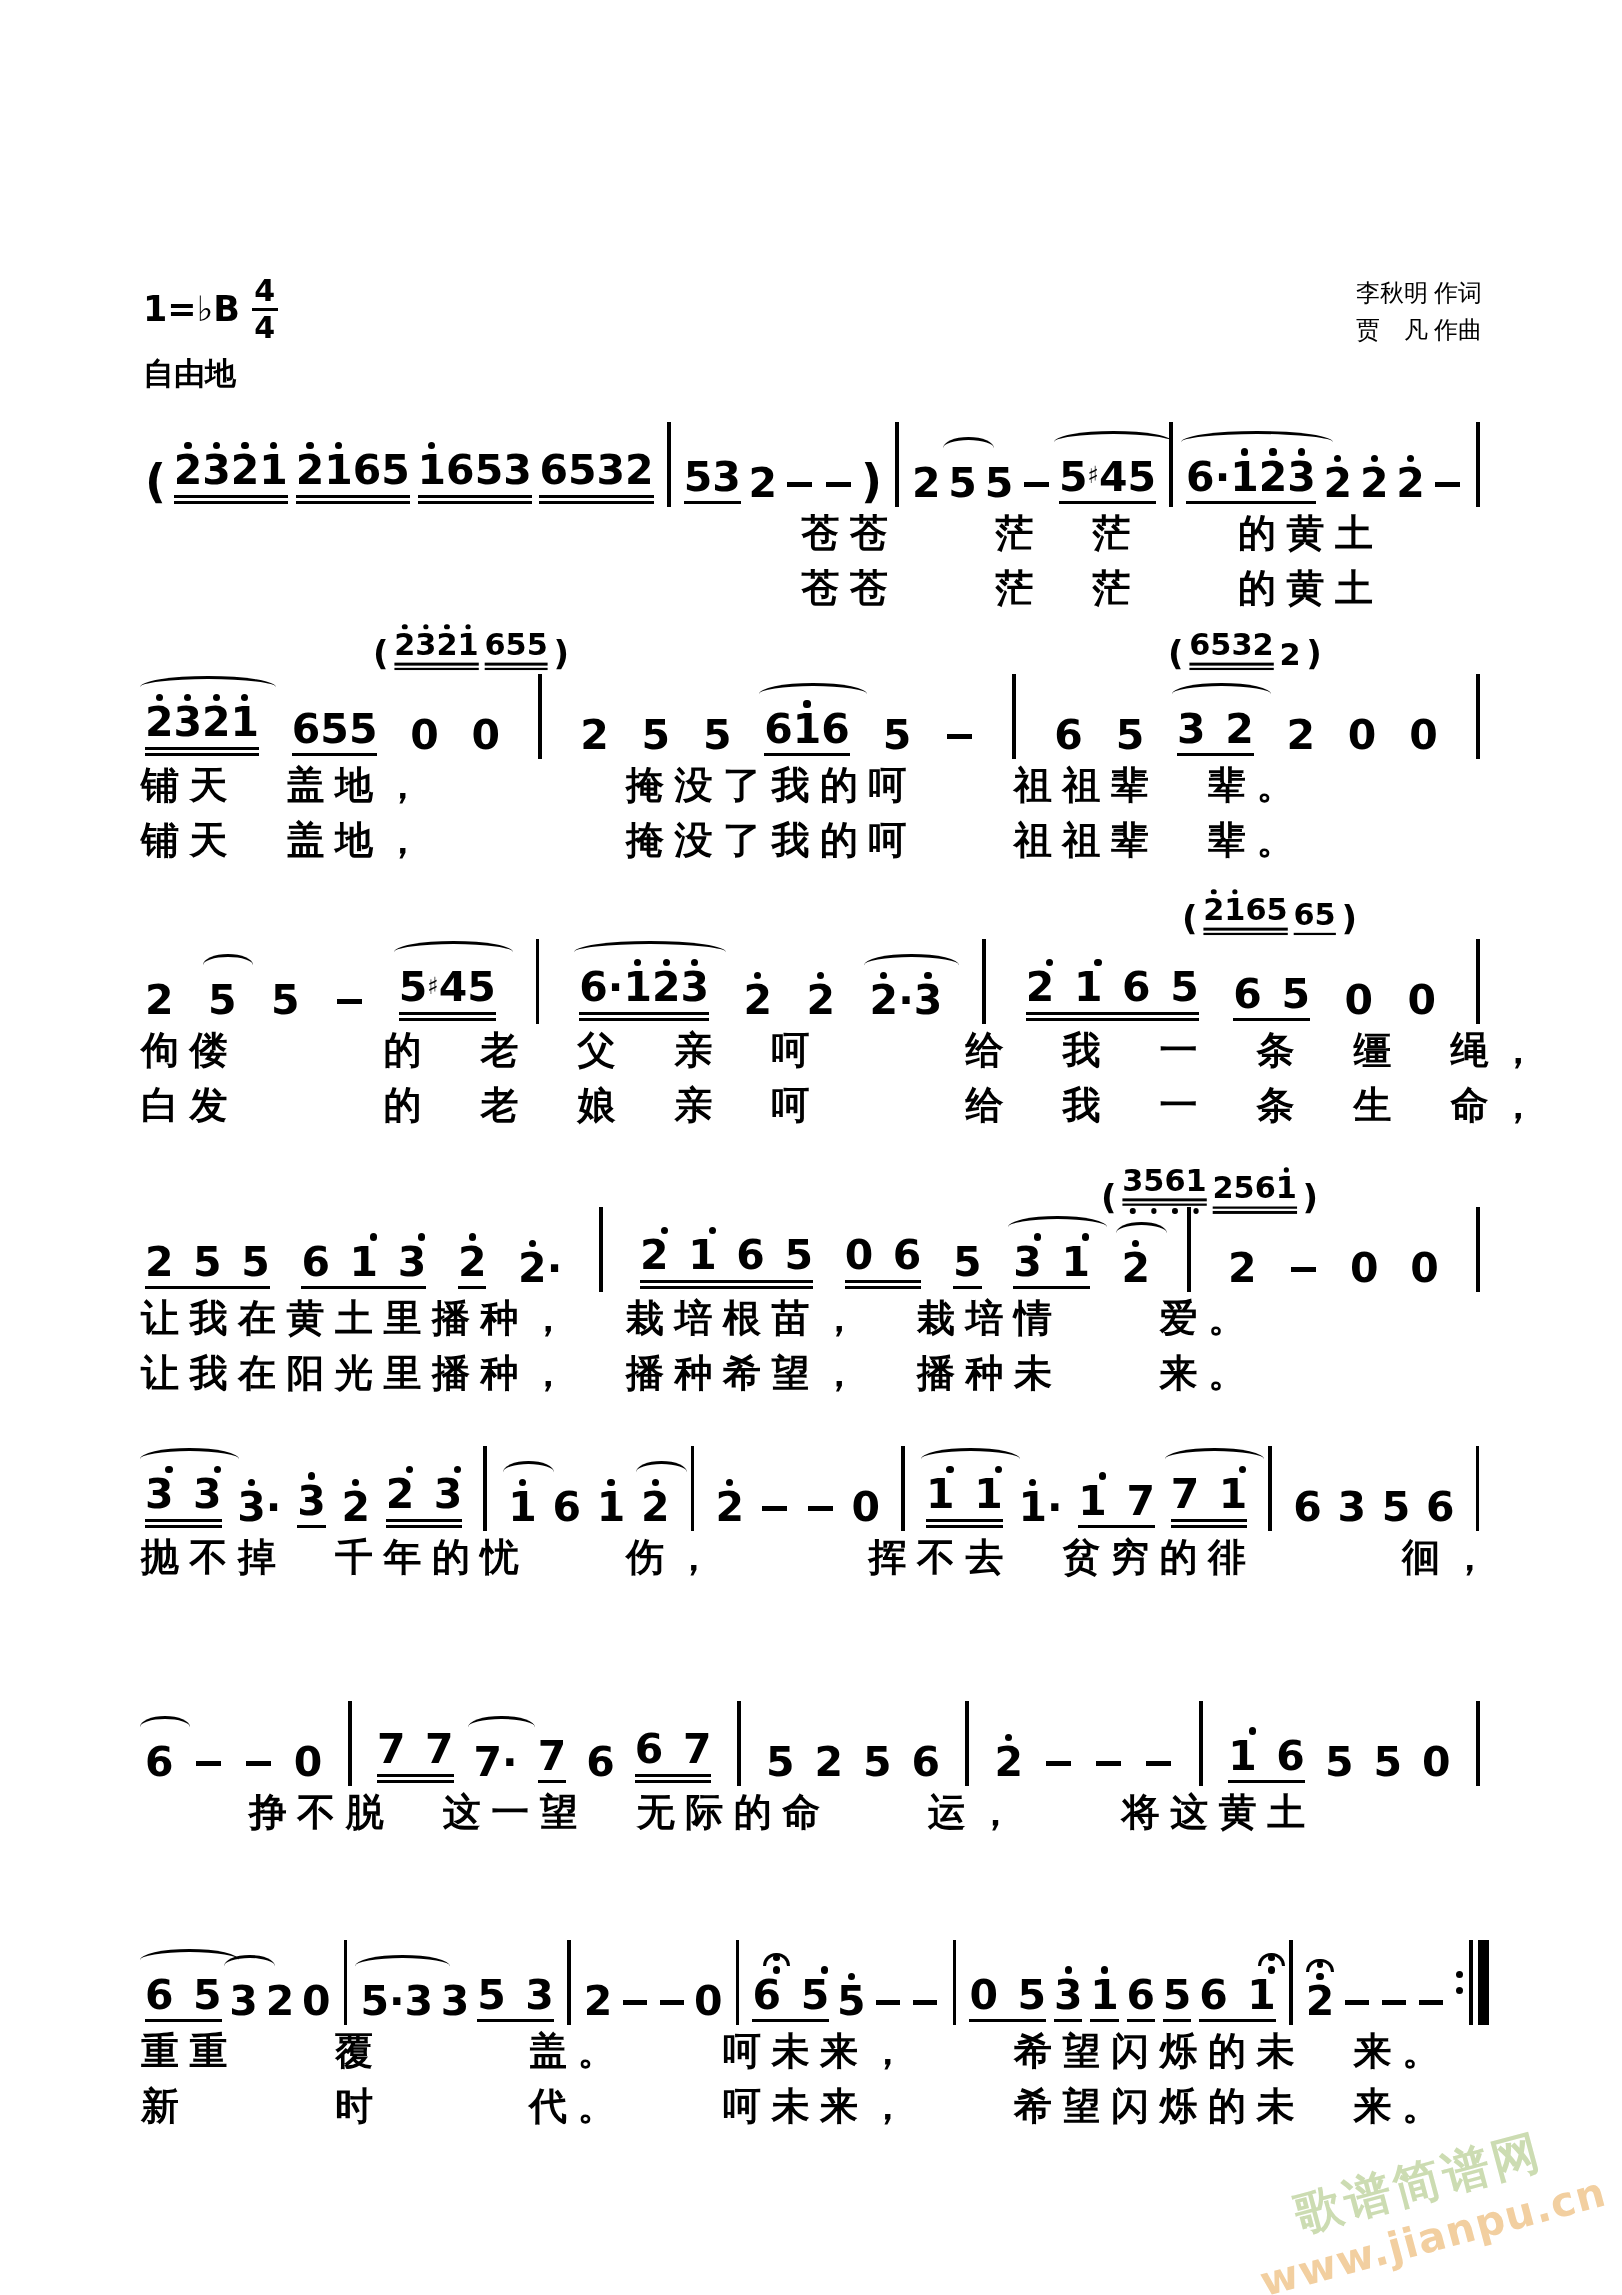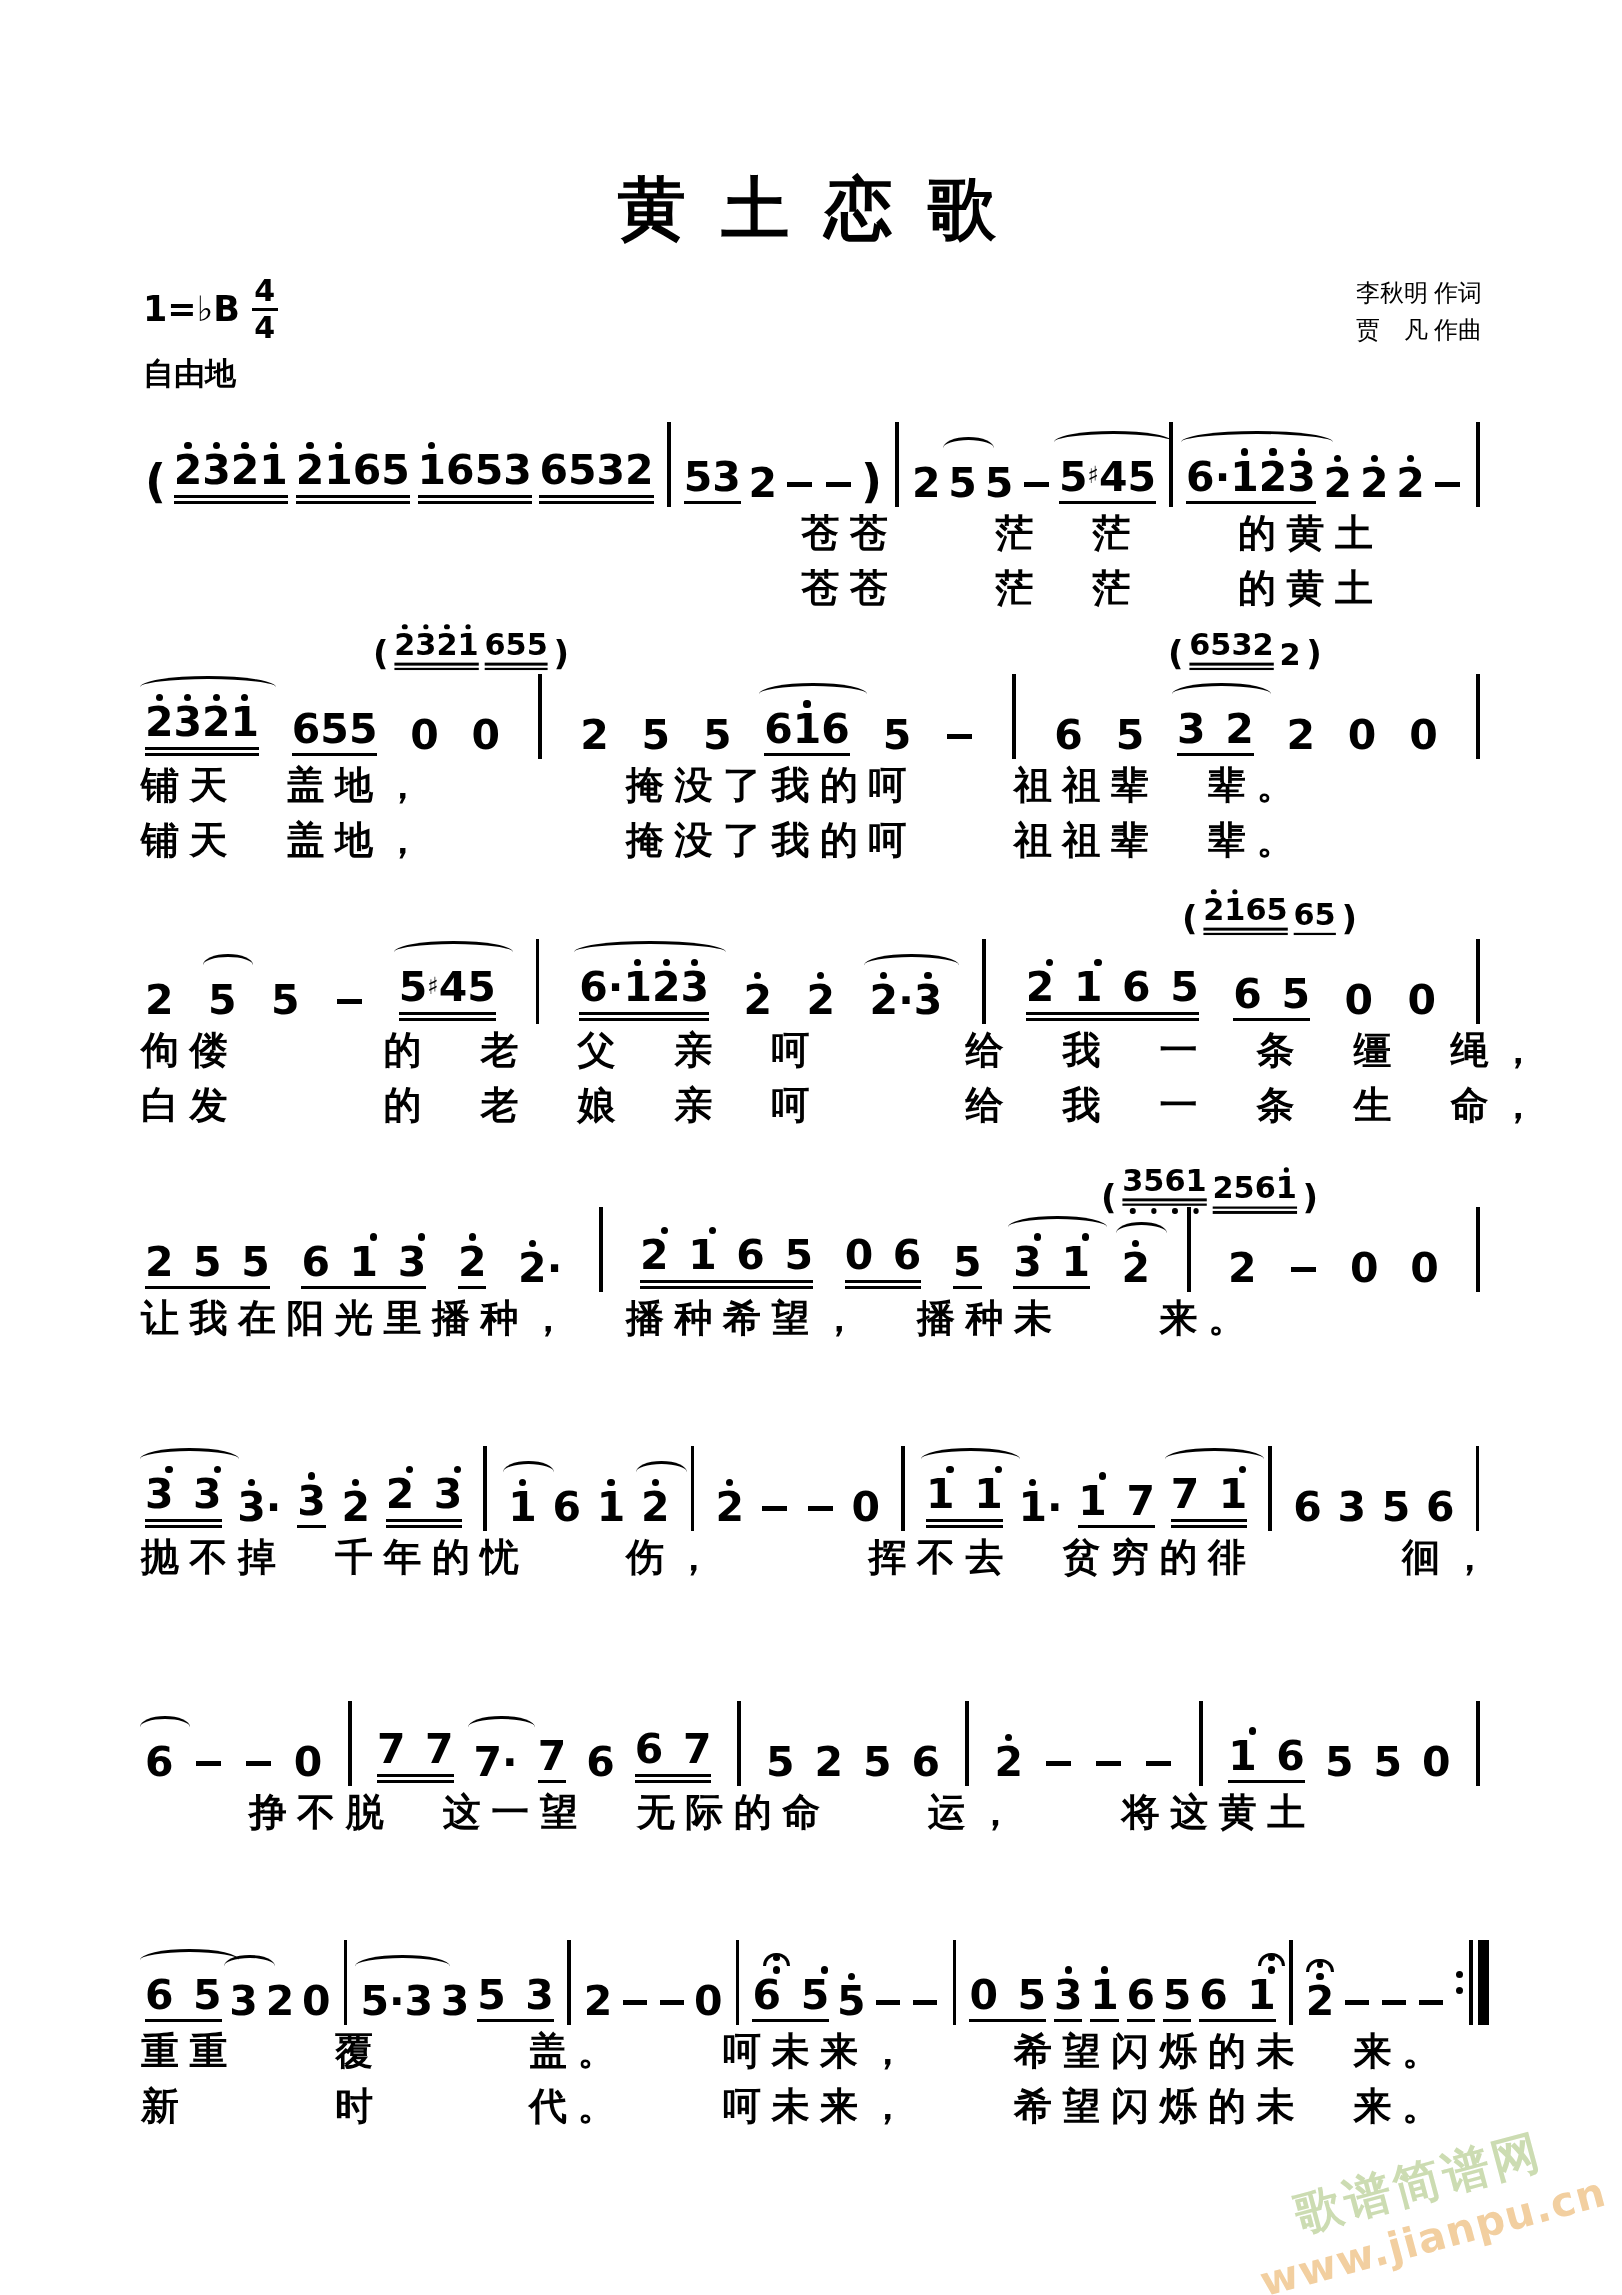--- a/index.html
+++ b/index.html
@@ -48,21 +48,20 @@
   .lyr{font-size:38px;letter-spacing:10.5px;margin-top:4px;white-space:pre;font-weight:bold;}
   .wm{position:absolute;right:19.6px;bottom:33px;transform:rotate(-15deg);
       font-family:"DejaVu Sans", sans-serif;font-weight:bold;text-align:center;}
   .wm .l1{font-size:47px;letter-spacing:3.9px;}
   .wm .l2{font-size:41px;letter-spacing:1.3px;}
 </style>
 </head>
 <body>
 
 <div class="page">
-  <div class="title">黄 土 恋 歌</div>
 
   <div class="keyblock">
     <span>1=♭B</span>
     <span class="meter">
       <span>4</span>
       <span class="bar4"></span>
       <span>4</span>
     </span>
   </div>
 
@@ -1311,20 +1310,21 @@
               <div class="ch">
                 <div class="dt">
                   <div class="d e"></div>
                 </div>
                 <div class="gl">0</div>
               </div>
             </div>
           </div>
           <div class="tok barline"></div>
         </div>
+        <div class="lyr" style="padding-left: 0%;">让我在黄土里播种，　栽培根苗，　栽培情　　爱。</div>
         <div class="lyr" style="padding-left: 0%;">让我在阳光里播种，　播种希望，　播种未　　来。</div>
       </div>
       <div class="system" style="top: 1446px;">
         <div class="notes">
           <div class="tok">
             <div class="slur"></div>
             <div class="chs sp">
               <div class="ch">
                 <div class="dt">
                   <div class="d"></div>

